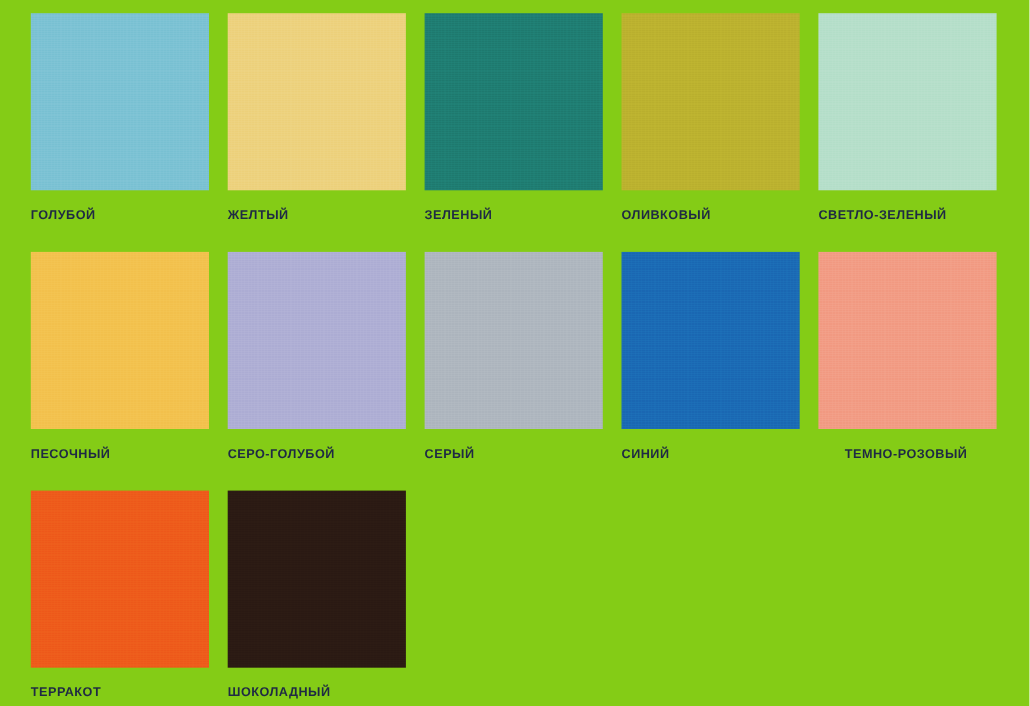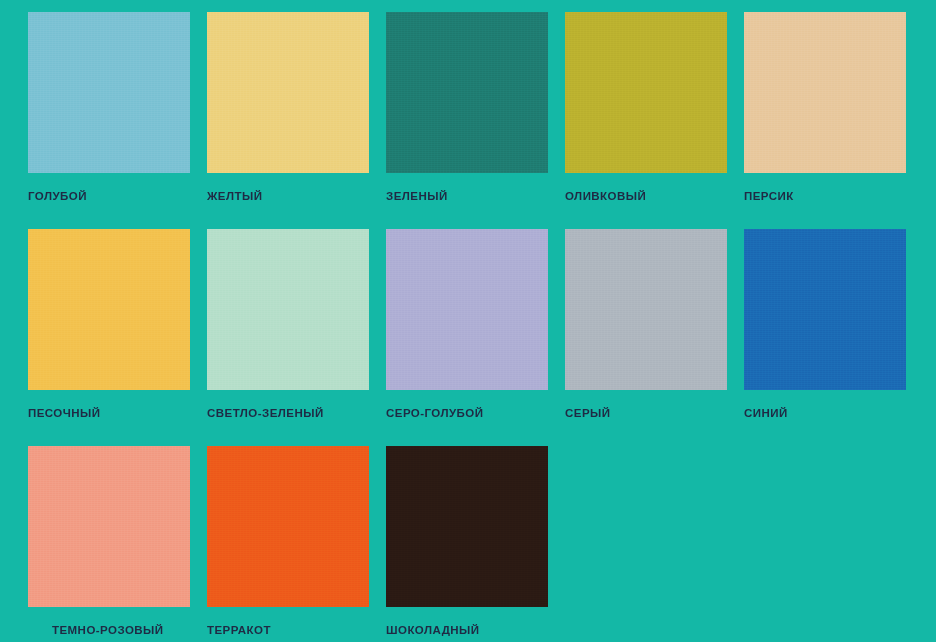--- a/index.html
+++ b/index.html
@@ -14,21 +14,21 @@
 
   body {
     font-family: "Liberation Sans", sans-serif;
     -webkit-font-smoothing: antialiased;
   }
 
   #palette-grid {
     position: relative;
     width: 936px;
     height: 642px;
-    background: #14b8a6;
+    background: #84cc16;
     padding: 12px 28px 0 28px;
     display: grid;
     grid-template-columns: repeat(5, 162px);
     grid-template-rows: repeat(3, 217px);
     column-gap: 17px;
     row-gap: 0px;
     align-content: start;
     justify-content: start;
   }
 
@@ -94,30 +94,26 @@
     </div>
     <div class="swatch-cell">
       <div class="swatch-chip" style="background-color: rgb(31, 125, 114);"></div>
       <div class="swatch-label" style="color: rgb(31, 42, 68);">ЗЕЛЕНЫЙ</div>
     </div>
     <div class="swatch-cell">
       <div class="swatch-chip" style="background-color: rgb(188, 178, 47);"></div>
       <div class="swatch-label" style="color: rgb(31, 42, 68);">ОЛИВКОВЫЙ</div>
     </div>
     <div class="swatch-cell">
-      <div class="swatch-chip" style="background-color: rgb(232, 200, 158);"></div>
-      <div class="swatch-label" style="color: rgb(31, 42, 68);">ПЕРСИК</div>
+      <div class="swatch-chip" style="background-color: rgb(182, 223, 202);"></div>
+      <div class="swatch-label" style="color: rgb(31, 42, 68);">СВЕТЛО-ЗЕЛЕНЫЙ</div>
     </div>
     <div class="swatch-cell">
       <div class="swatch-chip" style="background-color: rgb(243, 194, 79);"></div>
       <div class="swatch-label" style="color: rgb(31, 42, 68);">ПЕСОЧНЫЙ</div>
-    </div>
-    <div class="swatch-cell">
-      <div class="swatch-chip" style="background-color: rgb(182, 223, 202);"></div>
-      <div class="swatch-label" style="color: rgb(31, 42, 68);">СВЕТЛО-ЗЕЛЕНЫЙ</div>
     </div>
     <div class="swatch-cell">
       <div class="swatch-chip" style="background-color: rgb(175, 175, 213);"></div>
       <div class="swatch-label" style="color: rgb(31, 42, 68);">СЕРО-ГОЛУБОЙ</div>
     </div>
     <div class="swatch-cell">
       <div class="swatch-chip" style="background-color: rgb(175, 183, 191);"></div>
       <div class="swatch-label" style="color: rgb(31, 42, 68);">СЕРЫЙ</div>
     </div>
     <div class="swatch-cell">

